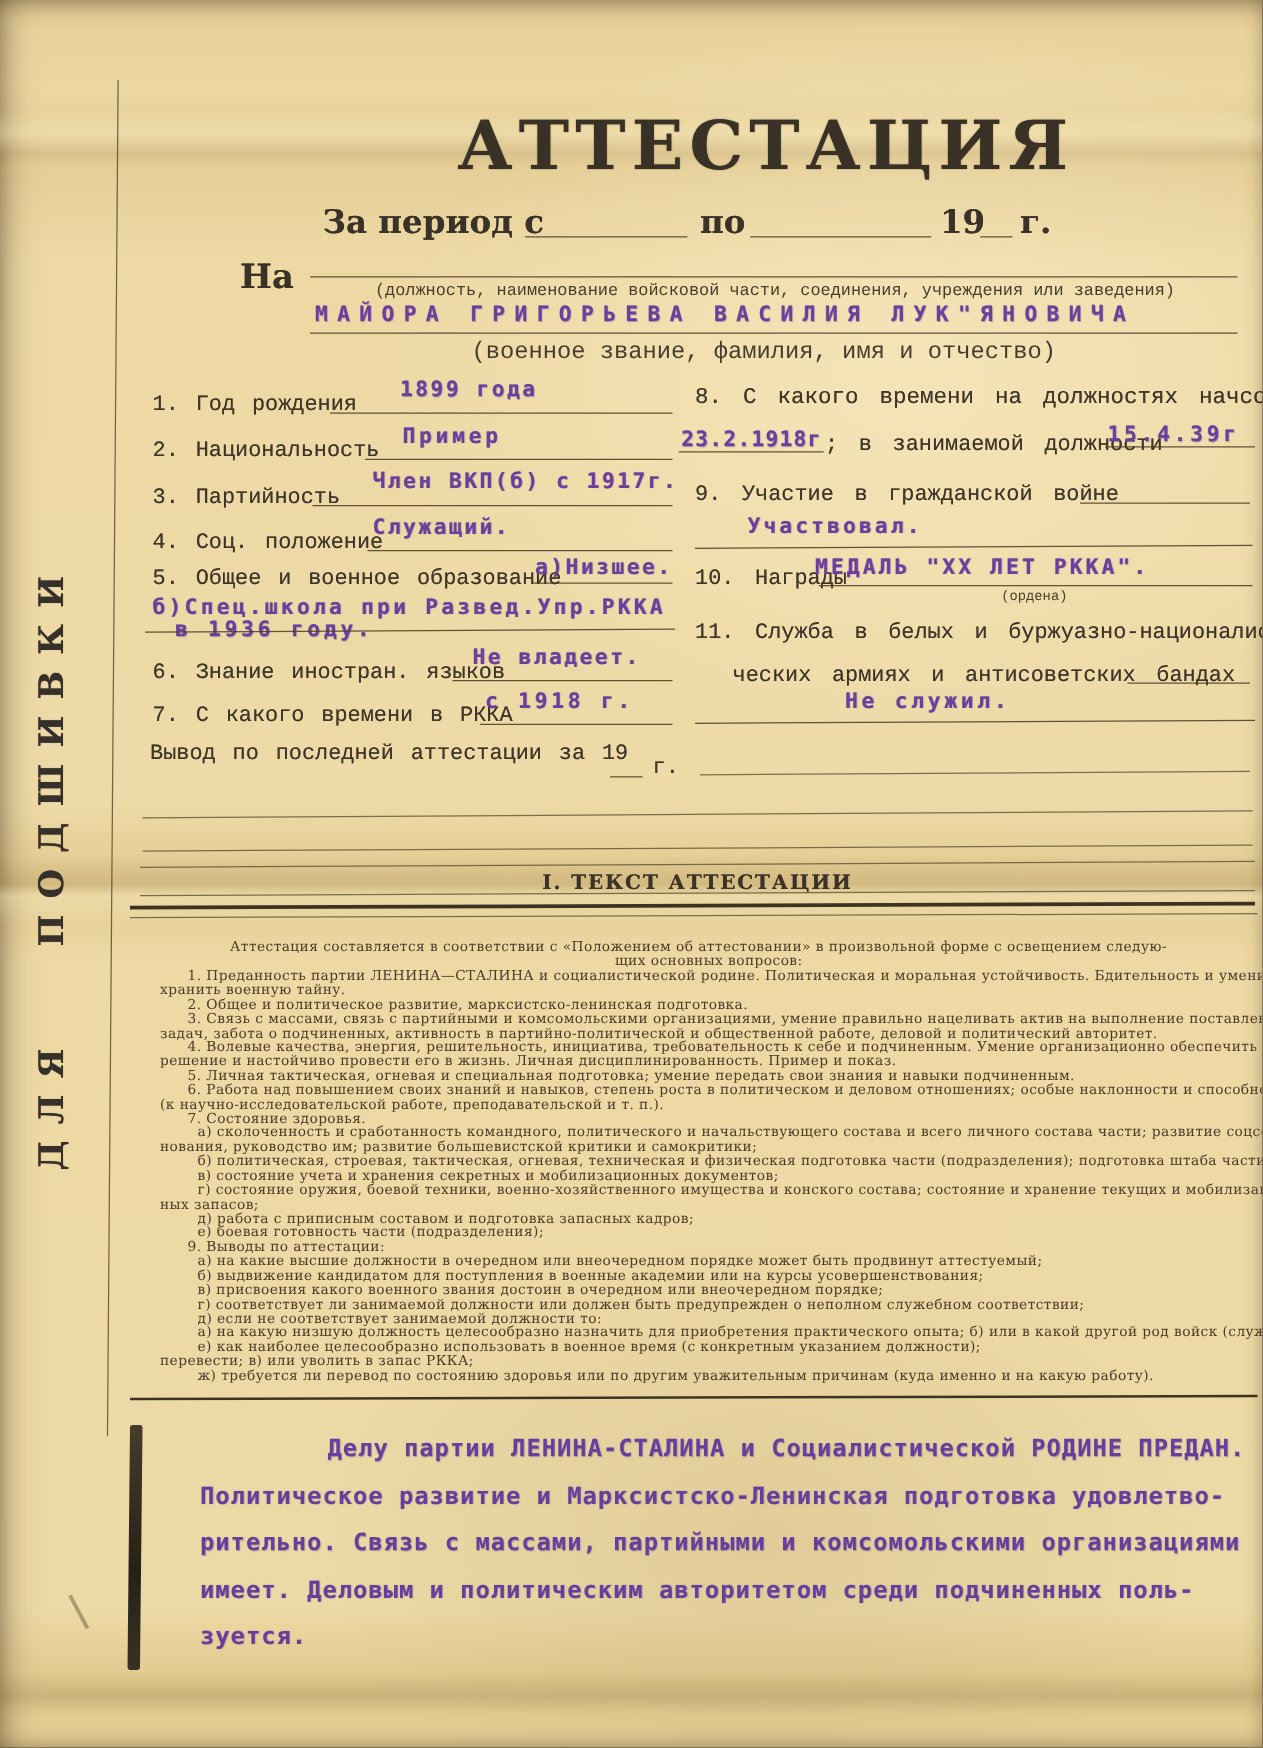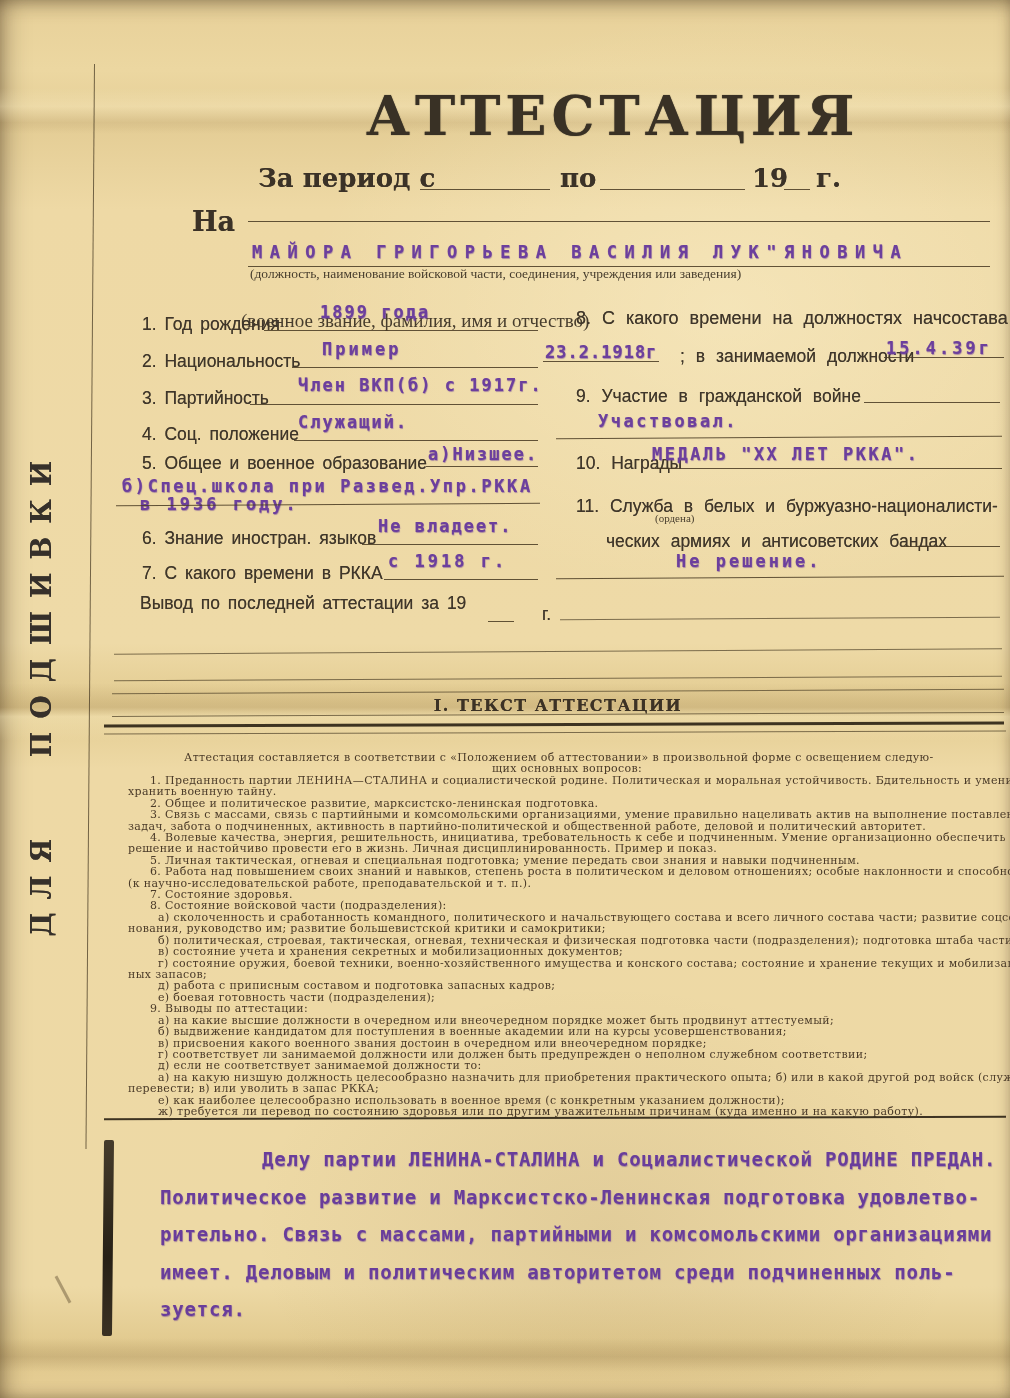--- a/index.html
+++ b/index.html
@@ -10,24 +10,24 @@
       radial-gradient(ellipse 60% 30% at 72% 22%, rgba(255,246,214,.38), transparent 70%),
       radial-gradient(ellipse 50% 25% at 60% 88%, rgba(120,92,50,.10), transparent 70%),
       linear-gradient(180deg,#e7d099 0%,#ecd7a1 5%,#e4cd95 9%,#eed9a5 15%,#eedaa7 46%,#e2cb90 50.3%,#eed9a5 55%,#edd9a5 92%,#e0c88c 96.5%,#e6ce96 100%),
       #ecd7a1;
     box-shadow:inset 16px 0 26px -14px rgba(55,38,18,.5),
                inset -8px 0 18px -10px rgba(55,38,18,.28),
                inset 0 14px 20px -12px rgba(55,38,18,.42),
                inset 0 -10px 16px -10px rgba(55,38,18,.3);
   }
   .abs{position:absolute;}
-  .lbl{position:absolute;font-family:Liberation Sans, sans-serif;color:#3f362a;font-size:17.5px;white-space:nowrap;text-shadow:0 0 .4px rgba(63,54,42,.7);margin-left:20px;}
+  .lbl{position:absolute;font-family:Liberation Mono, monospace;color:#3f362a;font-size:17.5px;white-space:nowrap;text-shadow:0 0 .4px rgba(63,54,42,.7);}
   .lbl.r{word-spacing:6px;}
   .lbl.l{word-spacing:3px;}
-  .cap{position:absolute;font-family:Liberation Serif, serif;color:#473d2d;text-align:left;white-space:nowrap;margin-top:40px;}
+  .cap{position:absolute;font-family:Liberation Mono, monospace;color:#473d2d;text-align:center;white-space:nowrap;}
   .typed{position:absolute;font-family:"DejaVu Sans Mono","Liberation Mono",monospace;font-weight:bold;color:#6c3f9d;letter-spacing:2px;font-size:17px;white-space:nowrap;text-shadow:.5px .5px .8px rgba(104,60,152,.5), -0.3px 0 .5px rgba(104,60,152,.35);}
   .rule{position:absolute;height:0;border-bottom:1.6px solid rgba(76,62,38,.88);}
   .rule.thin{border-bottom-width:1.2px;border-bottom-color:rgba(76,62,38,.7);}
   .rule.thick{border-bottom-width:3px;border-bottom-color:rgba(52,42,26,.95);}
   .title{position:absolute;left:366px;top:84px;font-size:54px;font-weight:bold;letter-spacing:5px;color:#393125;white-space:nowrap;text-shadow:0 0 1px rgba(57,49,37,.85);}
   .period{font-size:26px;font-weight:bold;color:#3b3227;white-space:nowrap;text-shadow:0 0 .5px rgba(59,50,39,.8);}
   .spine{
     position:absolute;left:-234px;top:672px;width:560px;height:40px;
     transform:rotate(-90deg);text-align:center;
     font-size:27px;font-weight:bold;color:#36302a;letter-spacing:13px;word-spacing:46px;white-space:nowrap;
@@ -123,21 +123,21 @@
   <div class="rule" style="left:556px;top:437px;width:446px;transform:rotate(-.3deg);"></div>
 
   <div class="lbl r" style="left:556px;top:453px;">10. Награды</div>
   <div class="typed" style="left:652px;top:444px;letter-spacing:2.5px;">МЕДАЛЬ "ХХ ЛЕТ РККА".</div>
   <div class="rule" style="left:655px;top:468px;width:347px;"></div>
   <div class="cap" style="left:655px;top:472px;width:345px;font-size:11px;">(ордена)</div>
 
   <div class="lbl r" style="left:556px;top:496px;">11. Служба в белых и буржуазно-националисти-</div>
   <div class="lbl r" style="left:586px;top:531px;">ческих армиях и антисоветских бандах</div>
   <div class="rule" style="left:902px;top:546px;width:98px;"></div>
-  <div class="typed" style="left:676px;top:551px;letter-spacing:3px;">Не решение.</div>
+  <div class="typed" style="left:676px;top:551px;letter-spacing:3px;">Не служил.</div>
   <div class="rule" style="left:556px;top:577px;width:448px;transform:rotate(-.3deg);"></div>
 
   <div class="lbl l" style="left:120px;top:593px;">Вывод по последней аттестации за 19</div>
   <div class="rule" style="left:488px;top:621px;width:26px;"></div>
   <div class="lbl l" style="left:522px;top:604px;">г.</div>
   <div class="rule thin" style="left:560px;top:618px;width:440px;transform:rotate(-.35deg);"></div>
   <div class="rule thin" style="left:114px;top:651px;width:888px;transform:rotate(-.35deg);"></div>
   <div class="rule thin" style="left:114px;top:678px;width:888px;transform:rotate(-.3deg);"></div>
 
   <div class="rule thin" style="left:112px;top:691px;width:892px;transform:rotate(-.3deg);"></div>
@@ -154,38 +154,37 @@
         <div class="ln i-c">хранить военную тайну.</div>
         <div class="ln i-p">2. Общее и политическое развитие, марксистско-ленинская подготовка.</div>
         <div class="ln i-p">3. Связь с массами, связь с партийными и комсомольскими организациями, умение правильно нацеливать актив на выполнение поставленных</div>
         <div class="ln i-c">задач, забота о подчиненных, активность в партийно-политической и общественной работе, деловой и политический авторитет.</div>
         <div class="ln i-p">4. Волевые качества, энергия, решительность, инициатива, требовательность к себе и подчиненным. Умение организационно обеспечить свое</div>
         <div class="ln i-c">решение и настойчиво провести его в жизнь. Личная дисциплинированность. Пример и показ.</div>
         <div class="ln i-p">5. Личная тактическая, огневая и специальная подготовка; умение передать свои знания и навыки подчиненным.</div>
         <div class="ln i-p">6. Работа над повышением своих знаний и навыков, степень роста в политическом и деловом отношениях; особые наклонности и способности</div>
         <div class="ln i-c">(к научно-исследовательской работе, преподавательской и т. п.).</div>
         <div class="ln i-p">7. Состояние здоровья.</div>
-        <div class="ln i-p">8. Состояние войсковой части (подразделения):</div>
         <div class="ln i-s">а) сколоченность и сработанность командного, политического и начальствующего состава и всего личного состава части; развитие соцсорев-</div>
         <div class="ln i-c">нования, руководство им; развитие большевистской критики и самокритики;</div>
         <div class="ln i-s">б) политическая, строевая, тактическая, огневая, техническая и физическая подготовка части (подразделения); подготовка штаба части;</div>
         <div class="ln i-s">в) состояние учета и хранения секретных и мобилизационных документов;</div>
         <div class="ln i-s">г) состояние оружия, боевой техники, военно-хозяйственного имущества и конского состава; состояние и хранение текущих и мобилизацион-</div>
         <div class="ln i-c">ных запасов;</div>
         <div class="ln i-s">д) работа с приписным составом и подготовка запасных кадров;</div>
         <div class="ln i-s">е) боевая готовность части (подразделения);</div>
         <div class="ln i-p">9. Выводы по аттестации:</div>
         <div class="ln i-s">а) на какие высшие должности в очередном или внеочередном порядке может быть продвинут аттестуемый;</div>
         <div class="ln i-s">б) выдвижение кандидатом для поступления в военные академии или на курсы усовершенствования;</div>
         <div class="ln i-s">в) присвоения какого военного звания достоин в очередном или внеочередном порядке;</div>
         <div class="ln i-s">г) соответствует ли занимаемой должности или должен быть предупрежден о неполном служебном соответствии;</div>
         <div class="ln i-s">д) если не соответствует занимаемой должности то:</div>
         <div class="ln i-s">а) на какую низшую должность целесообразно назначить для приобретения практического опыта; б) или в какой другой род войск (службе)</div>
+        <div class="ln i-s">е) как наиболее целесообразно использовать в военное время (с конкретным указанием должности);</div>
         <div class="ln i-c">перевести; в) или уволить в запас РККА;</div>
-        <div class="ln i-s">е) как наиболее целесообразно использовать в военное время (с конкретным указанием должности);</div>
         <div class="ln i-s">ж) требуется ли перевод по состоянию здоровья или по другим уважительным причинам (куда именно и на какую работу).</div>
       </div>
   </div>
 
   <div class="rule thick" style="left:104px;top:1117px;width:902px;border-bottom-width:2.5px;transform:rotate(-.15deg);"></div>
 
   <div class="concl">
     <div>
         <div class="ln">Делу партии ЛЕНИНА-СТАЛИНА и Социалистической РОДИНЕ ПРЕДАН.</div>
         <div class="ln">Политическое развитие и Марксистско-Ленинская подготовка удовлетво-</div>

